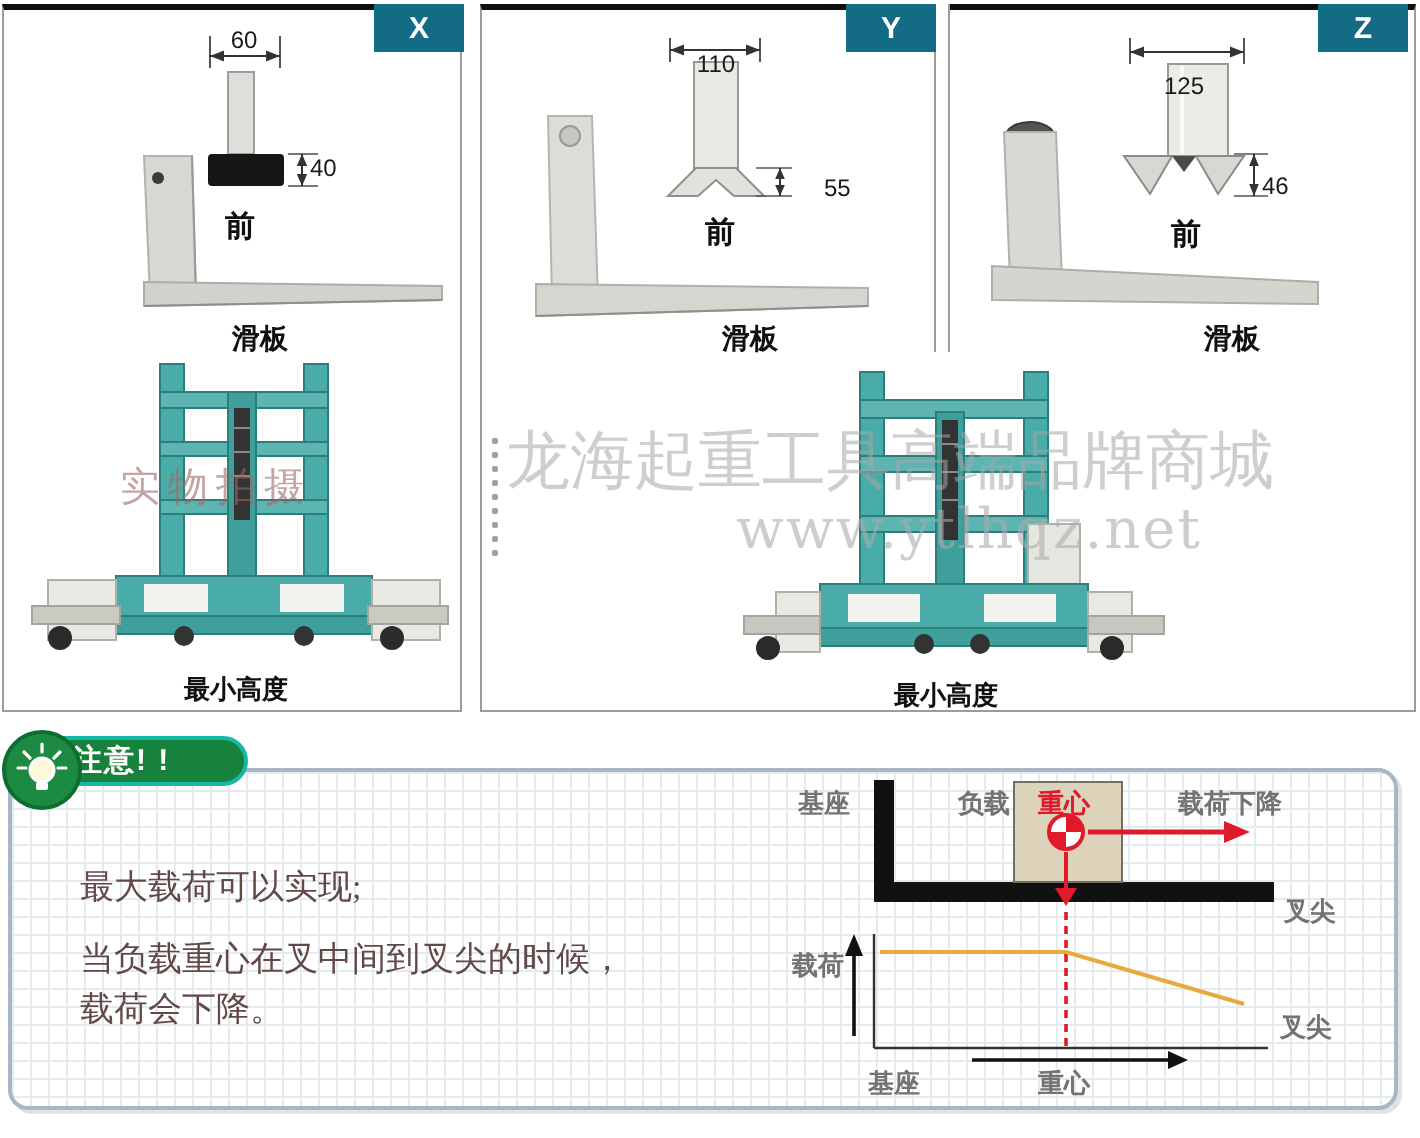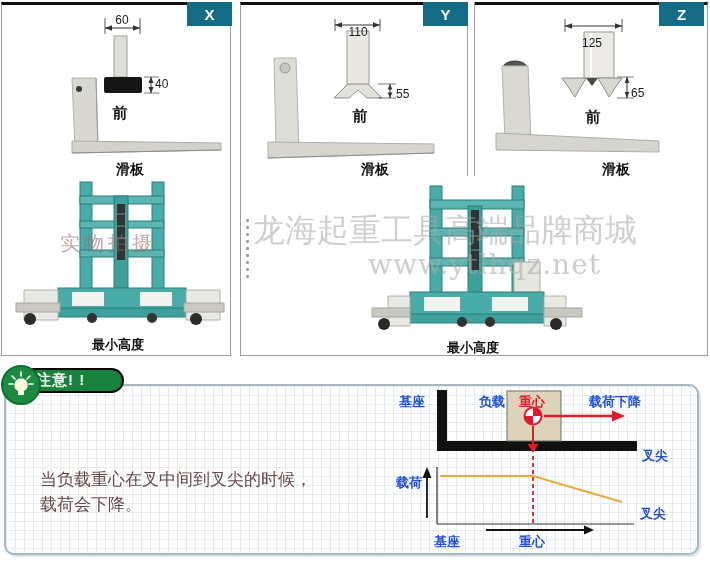--- a/index.html
+++ b/index.html
@@ -16,28 +16,28 @@
   .divider{position:absolute;left:467px;top:2px;width:8px;height:174px;background:#fff;
            border-left:1px solid #9c9c9c;border-right:1px solid #9c9c9c;z-index:5;box-sizing:border-box;}
   .dotcol{position:absolute;left:246px;top:219px;display:flex;flex-direction:column;gap:4px;z-index:6;}
   .dotcol span{width:3px;height:3px;background:#9aa0a6;border-radius:1px;}
   .note-panel{position:absolute;left:4px;top:384px;width:695px;height:171px;box-sizing:border-box;
       border:2px solid #a7b7c4;border-radius:10px;background-color:#fff;
       background-image:linear-gradient(#e4ebef 1px,transparent 1px),
                        linear-gradient(90deg,#e4ebef 1px,transparent 1px);
       background-size:9px 9px;box-shadow:2px 2px 0 rgba(160,175,190,.35);z-index:1;}
   .note-pill{position:absolute;left:18px;top:368px;width:106px;height:25px;box-sizing:border-box;
-      background:#17823c;border:2px solid #000000;border-radius:14px;color:#fff;
+      background:#17823c;border:2px solid #14b8a6;border-radius:14px;color:#fff;
       font-weight:bold;font-size:15px;display:flex;align-items:center;padding-left:16px;z-index:8;letter-spacing:1px;}
   .bulb{position:absolute;left:1px;top:365px;width:40px;height:40px;border-radius:50%;
       background:#1c8b41;border:2px solid #0e6e31;box-sizing:border-box;z-index:9;
       display:flex;align-items:center;justify-content:center;}
   .note-line{position:absolute;font-size:17px;color:#634848;z-index:4;white-space:nowrap;
       font-family:"Liberation Serif","DejaVu Serif",serif;}
-  .diag-lbl{position:absolute;font-weight:bold;font-size:13px;color:#1d4ed8;z-index:5;white-space:nowrap;}
+  .diag-lbl{position:absolute;font-weight:bold;font-size:13px;color:#737373;z-index:5;white-space:nowrap;}
   svg{position:absolute;z-index:3;}
 </style>
 </head>
 <body>
 
 <div class="stage">
 
   <div class="panel" style="left:1px;top:2px;width:230px;height:354px;"></div>
   <div class="panel" style="left:240px;top:2px;width:468px;height:354px;"></div>
   <div class="divider"></div>
@@ -176,26 +176,26 @@
     </g>
   </svg>
 
   <div class="dim" style="left:100px;top:13px;width:44px;text-align:center;">60</div>
   <div class="dim" style="left:155px;top:77px;">40</div>
   <div class="cjk" style="left:92px;top:104px;width:56px;font-size:15px;">前</div>
   <div class="cjk" style="left:100px;top:161px;width:60px;font-size:14px;">滑板</div>
   <div class="cjk" style="left:76px;top:336px;width:84px;font-size:13px;">最小高度</div>
 
   <div class="dim" style="left:336px;top:11px;width:44px;text-align:center;margin-top:14px;">110</div>
-  <div class="dim" style="left:396px;top:87px;">55</div>
+  <div class="dim" style="left:412px;top:87px;">55</div>
   <div class="cjk" style="left:332px;top:107px;width:56px;font-size:15px;">前</div>
   <div class="cjk" style="left:347px;top:161px;width:56px;font-size:14px;">滑板</div>
 
   <div class="dim" style="left:570px;top:12px;width:44px;text-align:center;margin-top:24px;">125</div>
-  <div class="dim" style="left:631px;top:86px;">65</div>
+  <div class="dim" style="left:631px;top:86px;">46</div>
   <div class="cjk" style="left:565px;top:108px;width:56px;font-size:15px;">前</div>
   <div class="cjk" style="left:588px;top:161px;width:56px;font-size:14px;">滑板</div>
   <div class="cjk" style="left:428px;top:339px;width:90px;font-size:13px;">最小高度</div>
 
   <div class="wm-serif" style="left:60px;top:230px;font-size:20px;letter-spacing:4px;color:rgba(158,104,104,0.6);">实物拍摄</div>
   <div class="wm-serif" style="left:253px;top:209px;font-size:32px;color:rgba(165,165,165,0.55);">龙海起重工具高端品牌商城</div>
   <div class="wm-serif" style="left:368px;top:248px;font-size:28px;letter-spacing:1px;color:rgba(172,172,172,0.6);">www.ytlhqz.net</div>
 
   <div class="note-panel"></div>
   <div class="note-pill">注意! !</div>
@@ -206,20 +206,21 @@
         <line x1="7" y1="7" x2="10" y2="10"></line>
         <line x1="25" y1="7" x2="22" y2="10"></line>
         <line x1="4" y1="15" x2="8" y2="15"></line>
         <line x1="28" y1="15" x2="24" y2="15"></line>
       </g>
       <circle cx="16" cy="16" r="6" fill="#fdf9d8" stroke="#ffffff" stroke-width="1.5"></circle>
       <rect x="13" y="22" width="6" height="4" rx="1" fill="#ffffff"></rect>
     </svg>
   </div>
 
+  <div class="note-line" style="left:40px;top:432px;">最大载荷可以实现;</div>
   <div class="note-line" style="left:40px;top:468px;text-align:center;">当负载重心在叉中间到叉尖的时候，</div>
   <div class="note-line" style="left:40px;top:493px;text-align:center;">载荷会下降。</div>
 
   <svg style="left:392px;top:385px;" width="312" height="170" viewBox="392 385 312 170">
     <g>
       <rect x="437" y="390" width="10" height="56" fill="#111111"></rect>
       <rect x="437" y="441" width="200" height="10" fill="#111111"></rect>
     </g>
     <rect x="507" y="391" width="54" height="50" fill="#ddd3ba" stroke="#6f6f63"></rect>
     <g>

